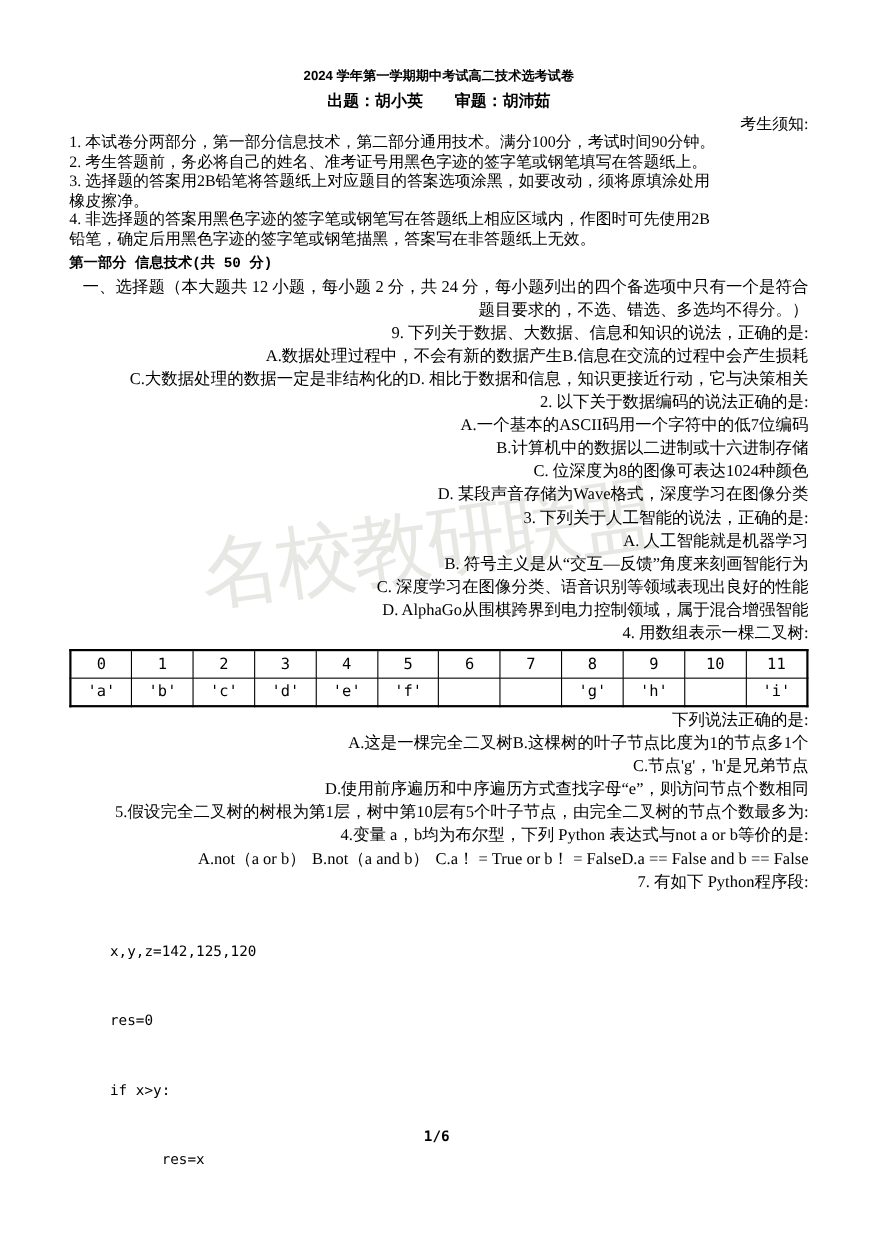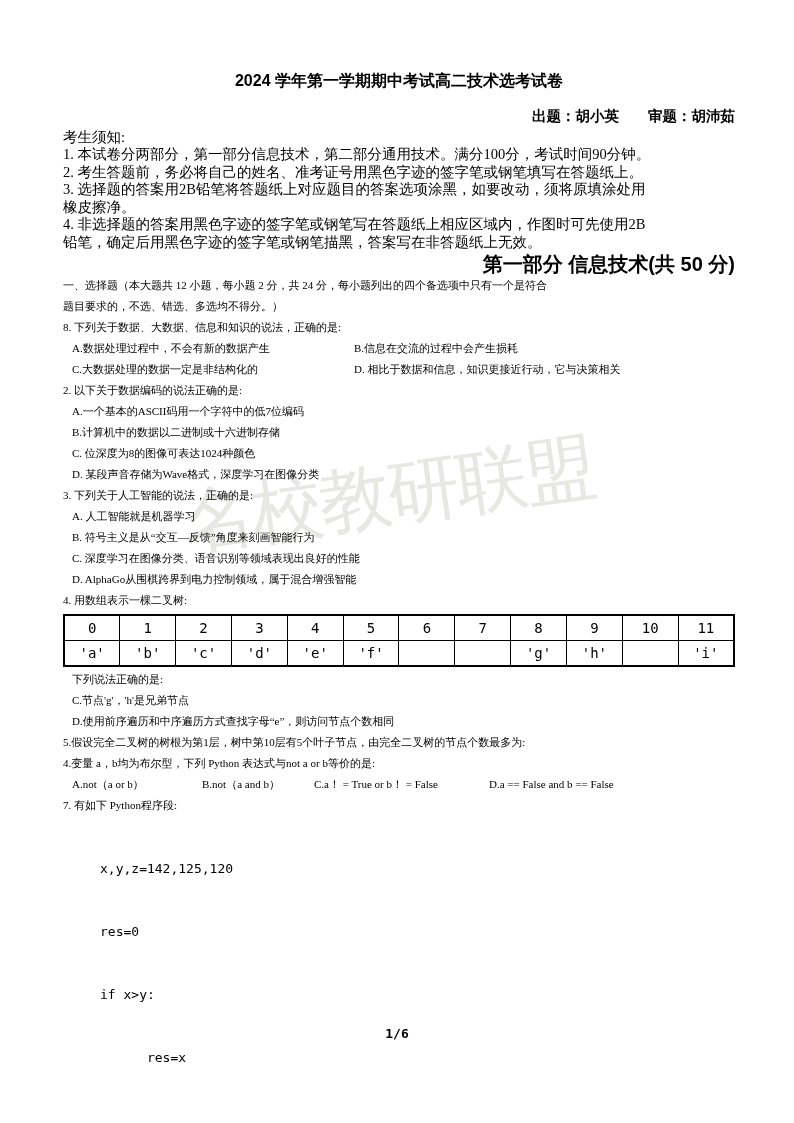--- a/index.html
+++ b/index.html
@@ -9,34 +9,34 @@
     font-family:"Liberation Serif","DejaVu Serif",serif;
   }
   .watermark {
     position:absolute; left:183px; top:488px; z-index:0;
     font-family:"Liberation Serif",serif; font-size:72px; line-height:1;
     color:#e7e7e4; letter-spacing:-3px; white-space:nowrap;
     transform:rotate(-8deg); transform-origin:left center;
   }
   .content { position:absolute; left:63px; top:58px; width:672px; z-index:1; }
   .title {
-    margin:12px; text-align:center; font-family:"Liberation Sans",sans-serif;
-    font-weight:bold; font-size:16px; line-height:22px;
+    margin:0; text-align:center; font-family:"Liberation Sans",sans-serif;
+    font-weight:bold; font-size:12px; line-height:22px;
   }
   .authors {
-    text-align:right; font-family:Liberation Sans, sans-serif;
+    text-align:center; font-family:Liberation Sans, sans-serif;
     font-weight:bold; font-size:14.5px; line-height:24px;
   }
-  .notice-label { font-size:14.5px; line-height:18px; }
+  .notice-label { font-size:14.5px; line-height:18px;text-align:right; }
   .notice-line  { font-size:14.5px; line-height:17.5px; white-space:nowrap; }
   .section-title {
-    margin:2px 0 0 0; text-align:right; font-family:Liberation Sans, sans-serif;
-    font-weight:bold; font-size:20px; line-height:22px;
+    margin:2px 0 0 0; text-align:left; font-family:Liberation Mono, monospace;
+    font-weight:bold; font-size:13px; line-height:22px;
   }
-  .line { font-size:11px; line-height:21px; white-space:nowrap; }
+  .line { font-size:15px; line-height:21px; white-space:nowrap;text-align:right; }
   .indent { padding-left:9px; }
   .opt { display:inline-block; vertical-align:top; white-space:nowrap; }
   .w282{width:282px} .w198{width:198px} .w88{width:88px}
   .w130{width:130px} .w112{width:112px} .w175{width:175px}
   table.bin {
     width:100%; border-collapse:collapse; table-layout:fixed;
     border:2px solid #000; margin:3px 0 2px 0; background:transparent;
   }
   table.bin td {
     border:1px solid #000; text-align:center; height:24px; padding:0;
@@ -68,21 +68,21 @@
     <div class="notice-line">2. 考生答题前，务必将自己的姓名、准考证号用黑色字迹的签字笔或钢笔填写在答题纸上。</div>
     <div class="notice-line">3. 选择题的答案用2B铅笔将答题纸上对应题目的答案选项涂黑，如要改动，须将原填涂处用</div>
     <div class="notice-line">橡皮擦净。</div>
     <div class="notice-line">4. 非选择题的答案用黑色字迹的签字笔或钢笔写在答题纸上相应区域内，作图时可先使用2B</div>
     <div class="notice-line">铅笔，确定后用黑色字迹的签字笔或钢笔描黑，答案写在非答题纸上无效。</div>
 
     <h2 class="section-title">第一部分 信息技术(共 50 分)</h2>
     <div class="line">一、选择题（本大题共 12 小题，每小题 2 分，共 24 分，每小题列出的四个备选项中只有一个是符合</div>
     <div class="line">题目要求的，不选、错选、多选均不得分。）</div>
 
-    <div class="line">8. 下列关于数据、大数据、信息和知识的说法，正确的是:</div>
+    <div class="line">9. 下列关于数据、大数据、信息和知识的说法，正确的是:</div>
     <div class="line indent">
       <span class="opt w282">A.数据处理过程中，不会有新的数据产生</span><span class="opt">B.信息在交流的过程中会产生损耗</span>
     </div>
     <div class="line indent">
       <span class="opt w282">C.大数据处理的数据一定是非结构化的</span><span class="opt">D. 相比于数据和信息，知识更接近行动，它与决策相关</span>
     </div>
 
     <div class="line">2. 以下关于数据编码的说法正确的是:</div>
     <div class="line indent">A.一个基本的ASCII码用一个字符中的低7位编码</div>
     <div class="line indent">B.计算机中的数据以二进制或十六进制存储</div>
@@ -122,20 +122,23 @@
         <td></td>
         <td></td>
         <td>'g'</td>
         <td>'h'</td>
         <td></td>
         <td>'i'</td>
       </tr>
     </tbody>
       </table>
     <div class="line indent">下列说法正确的是:</div>
+    <div class="line indent">
+      <span class="opt w198">A.这是一棵完全二叉树</span><span class="opt">B.这棵树的叶子节点比度为1的节点多1个</span>
+    </div>
     <div class="line indent">C.节点'g'，'h'是兄弟节点</div>
     <div class="line indent">D.使用前序遍历和中序遍历方式查找字母“e”，则访问节点个数相同</div>
 
     <div class="line">5.假设完全二叉树的树根为第1层，树中第10层有5个叶子节点，由完全二叉树的节点个数最多为:</div>
 
     <div class="line">4.变量 a，b均为布尔型，下列 Python 表达式与not a or b等价的是:</div>
     <div class="line indent">
       <span class="opt w130">A.not（a or b）</span><span class="opt w112">B.not（a and b）</span><span class="opt w175">C.a！ = True or b！ = False</span><span class="opt">D.a == False and b == False</span>
     </div>
 

